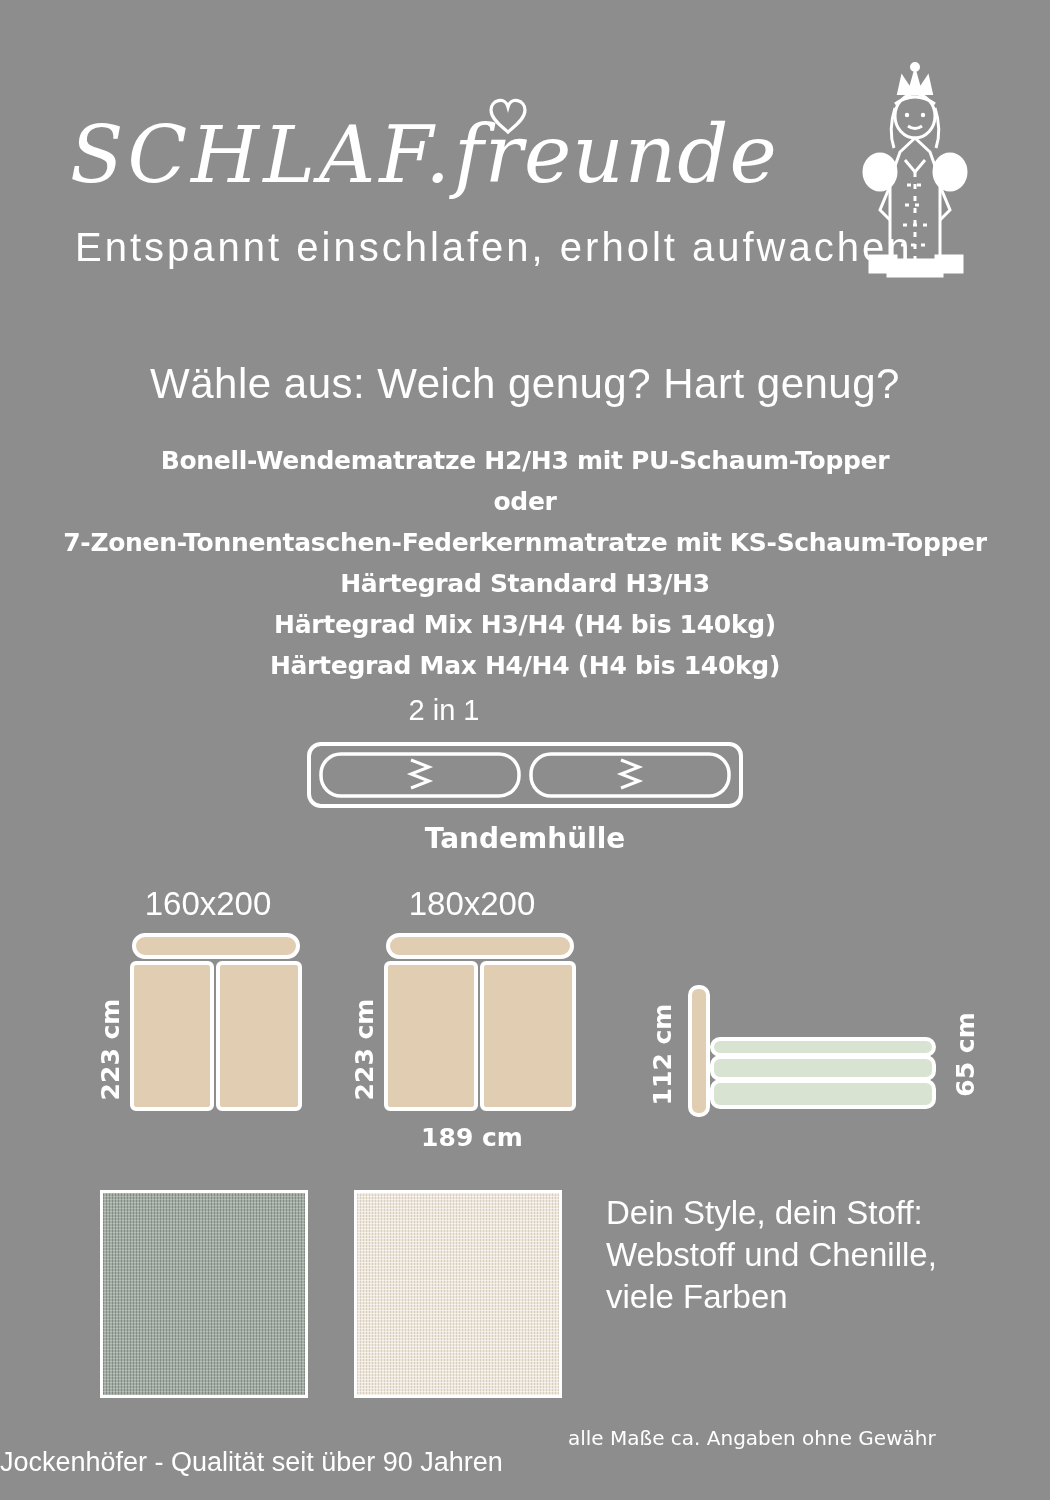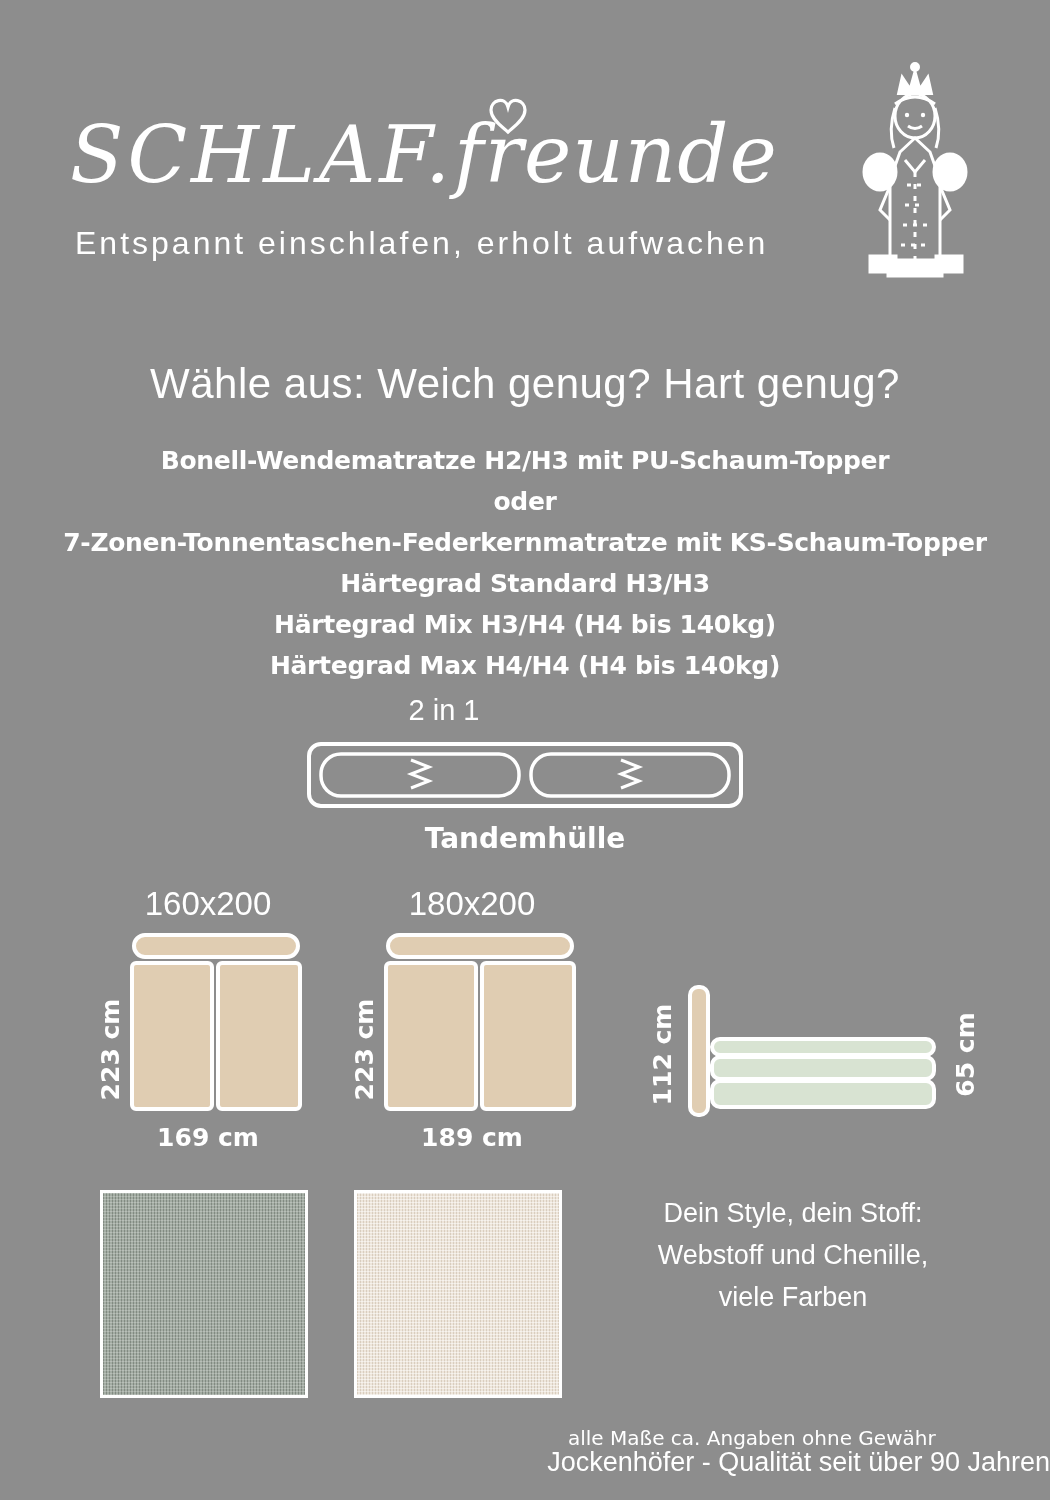--- a/index.html
+++ b/index.html
@@ -46,21 +46,21 @@
     position: absolute;
     left: 415px;
     top: 30px;
     width: 46px;
     height: 46px;
   }
   .brand-tagline {
     position: absolute;
     top: 165px;
     left: 5px;
-    font-size: 32px;
+    font-size: 40px;
     letter-spacing: 3px;
     color: #ffffff;
     white-space: nowrap;
   }
   .brand-logo {
     position: absolute;
     right: 0px;
     top: 0px;
     width: 130px;
     height: 230px;
@@ -169,44 +169,44 @@
   }
   .swatch-b {
     left: 354px; top: 1190px; width: 208px; height: 208px;
     background-color: #e8ded0;
     background-image:
       repeating-linear-gradient(0deg, rgba(255,255,255,0.5) 0 1px, rgba(0,0,0,0.0) 1px 3px),
       repeating-linear-gradient(90deg, rgba(150,130,110,0.18) 0 1px, rgba(255,255,255,0.25) 1px 3px);
   }
   .style-text {
     position: absolute;
-    right: 62px;
+    right: 54px;
     top: 1192px;
     width: 390px;
-    text-align: center;
-    font-size: 27px;
+    text-align: left;
+    font-size: 33px;
     line-height: 42px;
     color: #ffffff;
   }
   .disclaimer {
     position: absolute;
     right: 62px;
     top: 1426px;
     width: 420px;
     font-family: "DejaVu Sans", sans-serif;
     font-weight: normal;
     font-size: 20px;
     color: #ffffff;
   }
   .footer {
     position: absolute;
     bottom: 22px;
     left: 0;
     width: 1050px;
-    text-align: right;
+    text-align: left;
     font-size: 27px;
     color: #ffffff;
   }
 </style>
 </head>
 <body>
 
 <div class="brand">
 
   <div class="brand-wordmark">
@@ -276,21 +276,20 @@
 <div class="tandem-label">Tandemhülle</div>
 
 <div class="dim-block" style="left:88px; top:885px; width:240px; height:275px;">
   <div class="dim-title">160x200</div>
   <div class="dim-vlabel" style="left:-38px; top:150px; width:120px; text-align:center;">223 cm</div>
   <svg style="position:absolute; left:42px; top:48px;" width="172" height="178" viewBox="0 0 172 178">
     <rect x="4" y="2" width="164" height="22" rx="11" fill="#e0cdb2" stroke="#ffffff" stroke-width="4"></rect>
     <rect x="2" y="30" width="80" height="146" rx="4" fill="#e0cdb2" stroke="#ffffff" stroke-width="4"></rect>
     <rect x="88" y="30" width="82" height="146" rx="4" fill="#e0cdb2" stroke="#ffffff" stroke-width="4"></rect>
   </svg>
-  <div class="dim-hlabel" style="top:238px;">169 cm</div>
 </div>
 
 <div class="dim-block" style="left:342px; top:885px; width:260px; height:275px;">
   <div class="dim-title">180x200</div>
   <div class="dim-vlabel" style="left:-38px; top:150px; width:120px; text-align:center;">223 cm</div>
   <svg style="position:absolute; left:42px; top:48px;" width="192" height="178" viewBox="0 0 192 178">
     <rect x="4" y="2" width="184" height="22" rx="11" fill="#e0cdb2" stroke="#ffffff" stroke-width="4"></rect>
     <rect x="2" y="30" width="90" height="146" rx="4" fill="#e0cdb2" stroke="#ffffff" stroke-width="4"></rect>
     <rect x="98" y="30" width="92" height="146" rx="4" fill="#e0cdb2" stroke="#ffffff" stroke-width="4"></rect>
   </svg>

